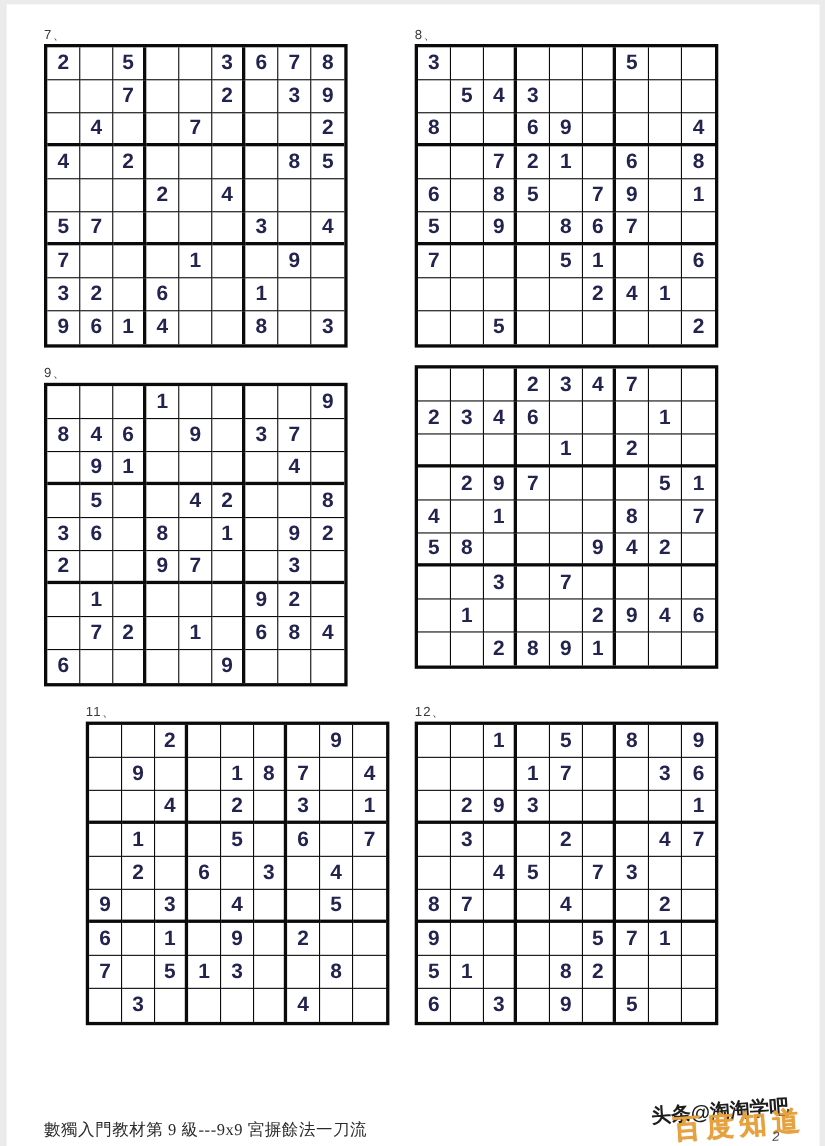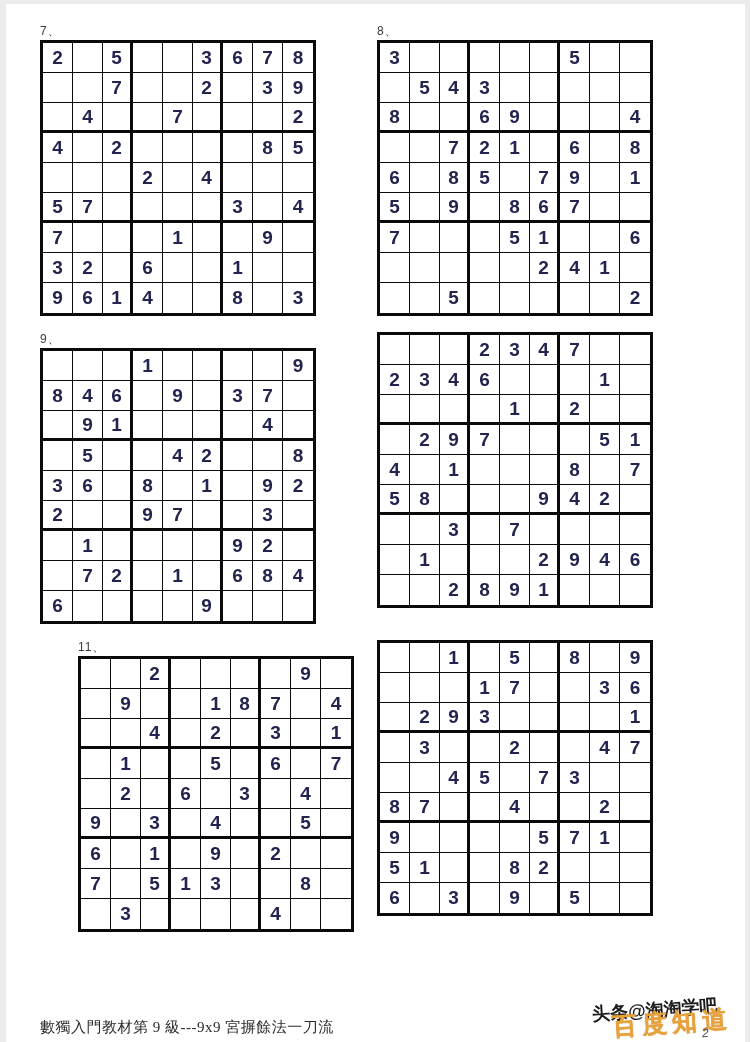--- a/index.html
+++ b/index.html
@@ -502,20 +502,21 @@
         <div class="cell lastR"></div>
         <div class="cell lastR"></div>
         <div class="cell bR lastR"></div>
         <div class="cell lastR">4</div>
         <div class="cell lastR"></div>
         <div class="cell lastC lastR"></div>
       </div>
   </section>
 
   <section class="puzzle p5">
+    <div class="plabel">12、</div>
     <div class="board">
         <div class="cell"></div>
         <div class="cell"></div>
         <div class="cell bR">1</div>
         <div class="cell"></div>
         <div class="cell">5</div>
         <div class="cell bR"></div>
         <div class="cell">8</div>
         <div class="cell"></div>
         <div class="cell lastC">9</div>

